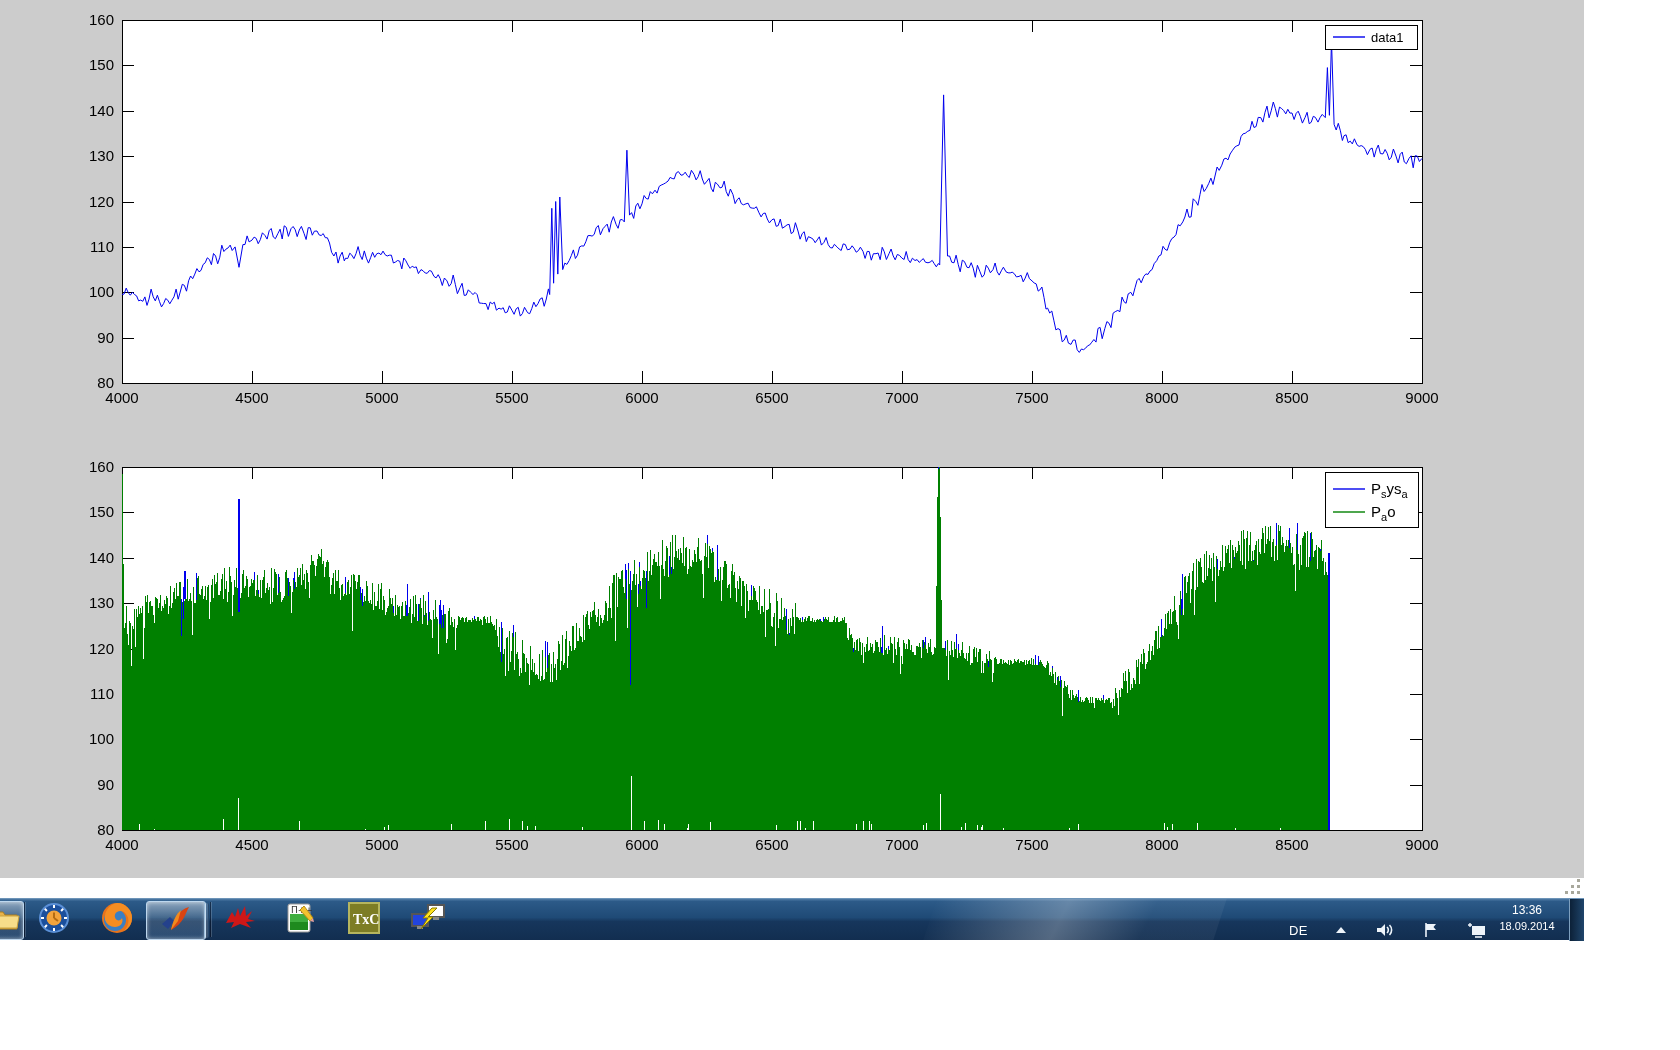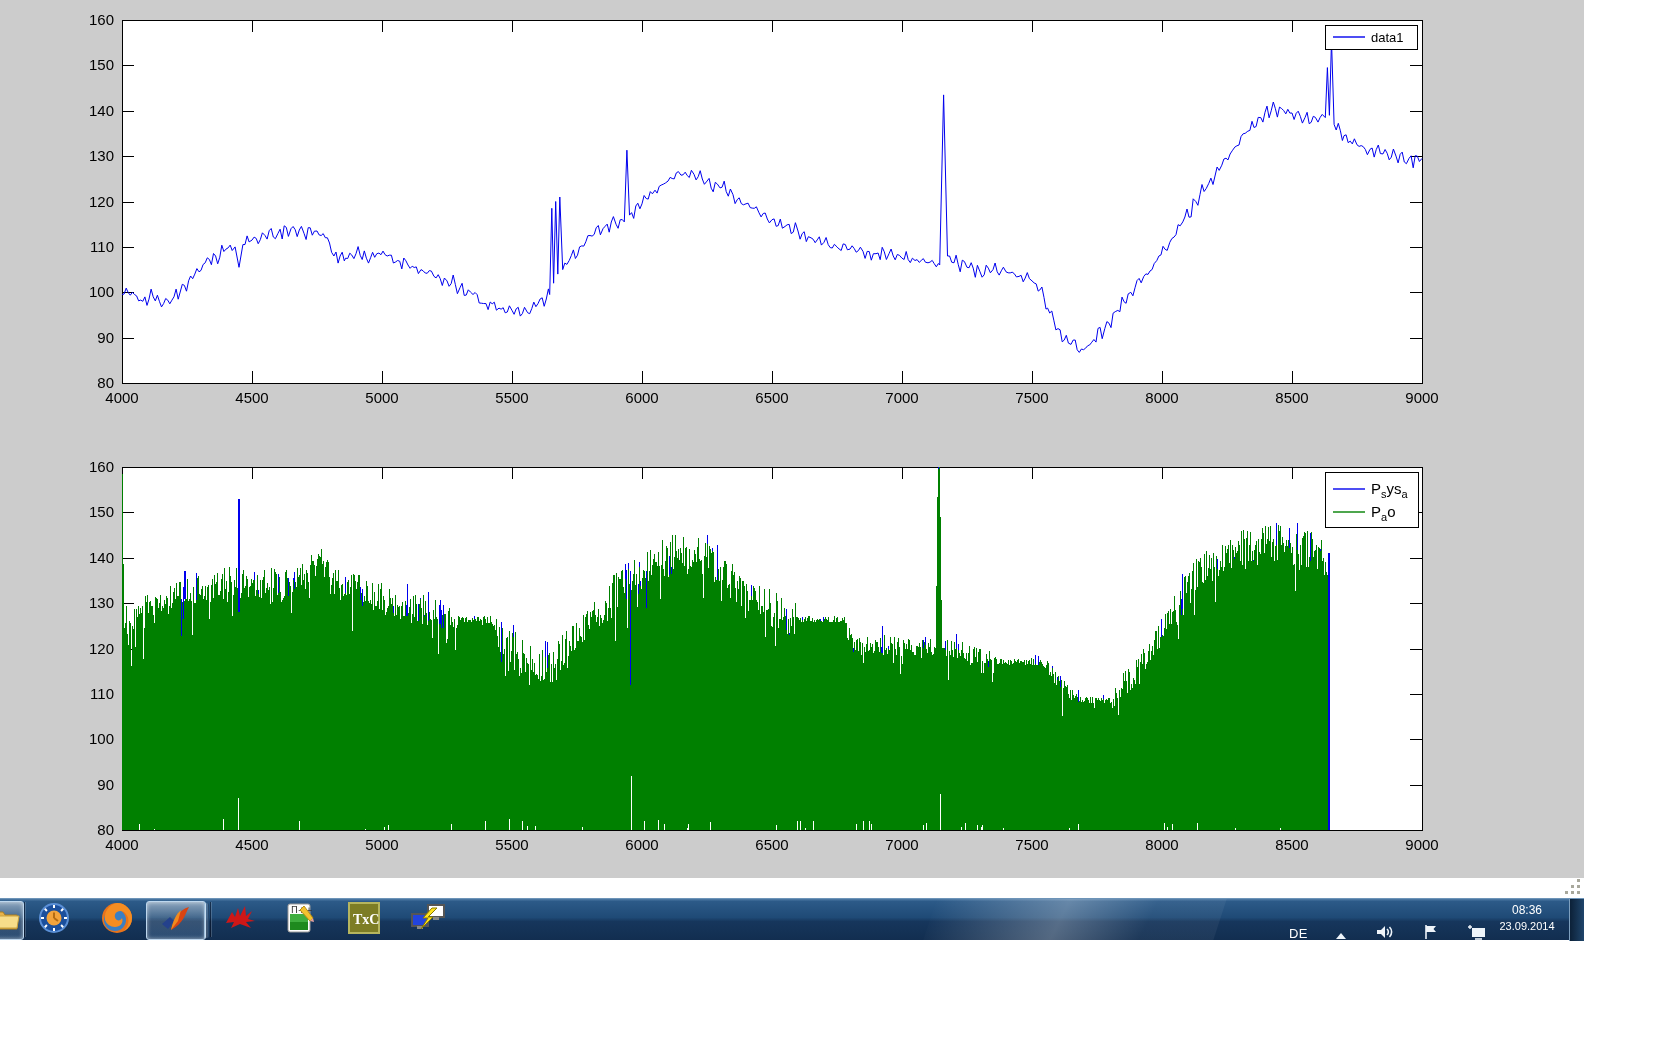--- a/index.html
+++ b/index.html
@@ -15,21 +15,21 @@
   #taskbar .gloss{position:absolute;left:930px;top:0;width:290px;height:100%;
     background:linear-gradient(100deg,rgba(255,255,255,0) 0%,rgba(255,255,255,.28) 45%,rgba(255,255,255,.05) 75%);
     transform:skewX(-18deg);pointer-events:none;}
   .tb-btn{position:absolute;top:2px;height:37px;border-radius:3px;display:flex;align-items:center;justify-content:center;}
   .tb-btn.active{background:linear-gradient(rgba(255,255,255,.45),rgba(255,255,255,.15) 45%,rgba(120,170,220,.25));
     border:1px solid #bdd7ee;box-shadow:inset 0 0 4px rgba(255,255,255,.6);}
   .tb-btn.stacked::after{content:"";position:absolute;right:-4px;top:1px;bottom:1px;width:3px;
     border-left:1px solid #9fc0dc;border-right:1px solid #27496e;border-radius:0 2px 2px 0;
     background:rgba(255,255,255,.18);}
   .tb-sep{position:absolute;top:3px;height:35px;width:1px;background:rgba(0,0,10,.45);box-shadow:1px 0 0 rgba(255,255,255,.18);}
-  #tray{position:absolute;right:96px;top:0;height:42px;display:flex;align-items:flex-end;gap:26px;color:#fff;}
+  #tray{position:absolute;right:96px;top:10px;height:42px;display:flex;align-items:center;gap:26px;color:#fff;}
   #tray .lang{font-size:13px;letter-spacing:.5px;}
   #clock{position:absolute;right:20px;top:3px;width:74px;height:36px;color:#fff;text-align:center;
     font-size:12px;line-height:16px;}
   #show-desktop{position:absolute;right:0;top:0;width:15px;height:42px;
     background:linear-gradient(90deg,#0c2138,#1f456b);border-left:1px solid #7ea0bf;box-sizing:border-box;}
   .trayicon{display:inline-flex;}
 </style>
 </head>
 <body>
 
@@ -294,18 +294,18 @@
       <span class="trayicon">
         <svg width="22" height="18" fill="none" stroke="#eef4fa" stroke-width="1.6">
           <rect x="6" y="5" width="13" height="9" fill="#eef4fa" stroke="none"></rect>
           <line x1="9" y1="16" x2="16" y2="16"></line>
           <path d="M4,2 v4 M2,4 h4" stroke-width="1.4"></path>
         </svg>
       </span>
     </div>
 
     <div id="clock">
-      <div>08:36</div>
-      <div style="font-size:11px">23.09.2014</div>
+      <div>13:36</div>
+      <div style="font-size:11px">18.09.2014</div>
     </div>
     <div id="show-desktop"></div>
   </div>
 </div>
 
 </body></html>

